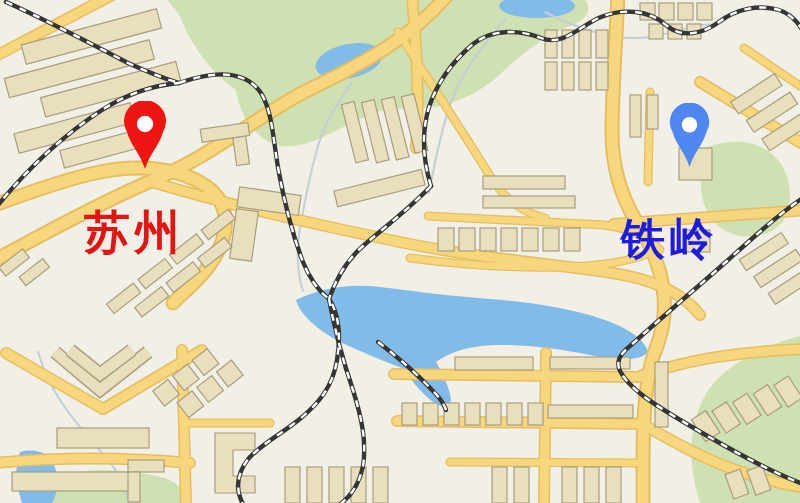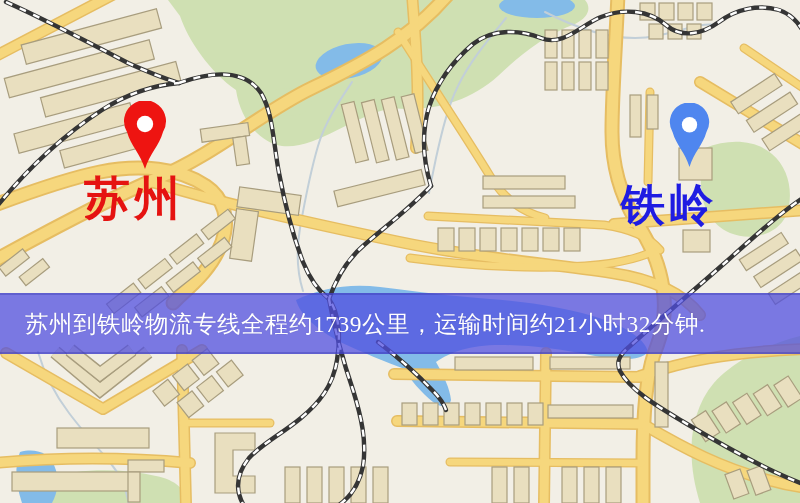--- a/index.html
+++ b/index.html
@@ -32,21 +32,21 @@
   .w8{stroke-width:9}.w8f{stroke-width:6.5}
   .rail-b use{stroke:var(--railway);stroke-width:4.4;fill:none;stroke-linecap:round}
   .rail-w use{stroke:#ffffff;stroke-width:2.4;fill:none;stroke-dasharray:7 8;stroke-linecap:butt}
   .bld{fill:var(--building);stroke:var(--building-outline);stroke-width:1.2}
   .chev-o{stroke:var(--building-outline);stroke-width:14;fill:none;stroke-linejoin:miter}
   .chev-i{stroke:var(--building);stroke-width:11;fill:none;stroke-linejoin:miter}
 
   .pin{position:absolute;}
   .pin-hole{fill:#ffffff}
   .city-label{position:absolute;font-family:"Liberation Serif", serif;font-weight:bold;
-              white-space:nowrap;line-height:1;letter-spacing:4px;}
+              white-space:nowrap;line-height:1;letter-spacing:4px;margin-top:34px;}
   .label-origin{left:84px;top:176px;font-size:46px;color:var(--label-origin-color);}
   .label-dest{left:621px;top:184px;font-size:44px;color:var(--label-dest-color);}
 
   .banner{position:absolute;left:0;top:293px;width:800px;height:61px;
           display:flex;align-items:center;
           border-top:2px solid rgba(50,50,170,.35);
           border-bottom:2px solid rgba(50,50,170,.35);}
   .banner-text{color:var(--banner-text);font-family:"Liberation Serif", serif;
                font-size:23.5px;letter-spacing:.5px;padding-left:25px;white-space:nowrap;
                text-shadow:0 0 1px rgba(40,40,140,.4);}
@@ -330,17 +330,14 @@
     <circle class="pin-hole" cx="24" cy="23" r="8.2"></circle>
   </svg>
   <div class="city-label label-origin">苏州</div>
 
   <svg class="pin" style="left:667px;top:103px" width="45" height="66" viewBox="0 0 48 70">
     <path style="fill:var(--pin-dest-color)" d="M24,68 C19,52 10,45 6,31 A21,21 0 1 1 42,31 C38,45 29,52 24,68 Z"></path>
     <circle class="pin-hole" cx="24" cy="23" r="8.2"></circle>
   </svg>
   <div class="city-label label-dest">铁岭</div>
 
-  <div class="banner" style="background: rgba(80, 78, 224, 0.74);">
-    <span class="banner-text">苏州到铁岭物流专线全程约1739公里，运输时间约21小时32分钟.</span>
-  </div>
 
 </div>
 
 </body></html>

